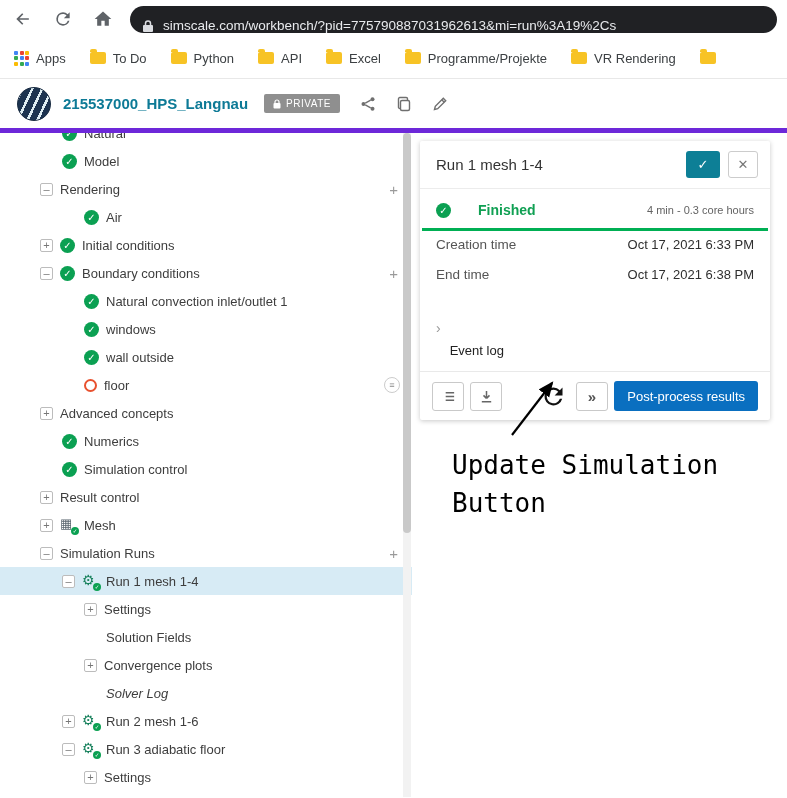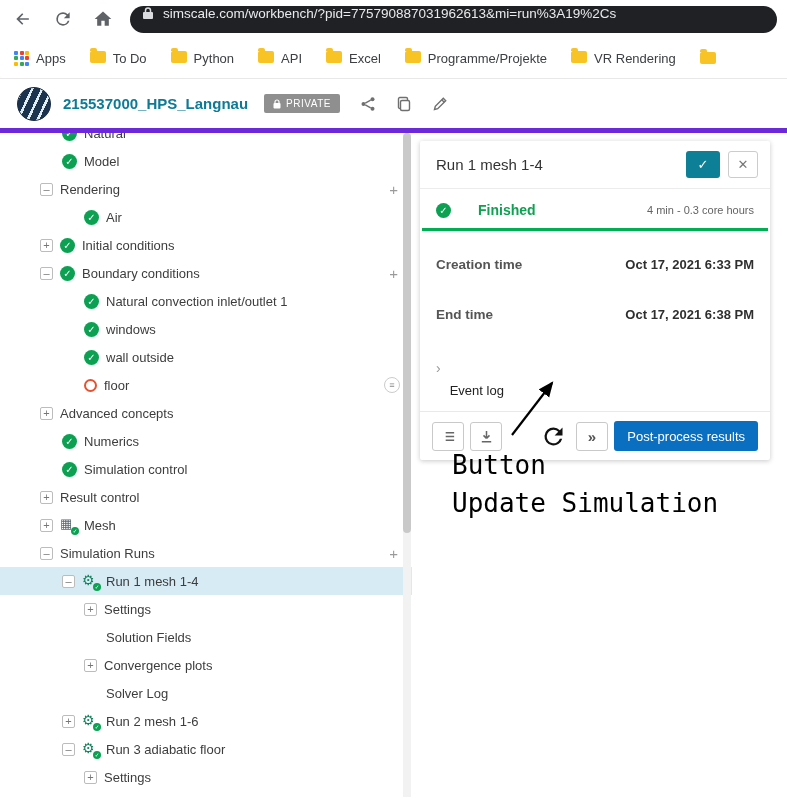--- a/index.html
+++ b/index.html
@@ -6,28 +6,28 @@
   html,body { margin:0; padding:0; }
   body { width:787px; height:798px; overflow:hidden; background:#fff;
          font-family:"Liberation Sans", sans-serif; position:relative; }
 
   
   .browser-top { height:38px; display:flex; align-items:center; padding:0 10px; background:#fff; }
   .nav-btn { width:26px; height:26px; display:flex; align-items:center; justify-content:center;
              margin-right:14px; color:#5f6368; flex:none; cursor:pointer; }
   .nav-btn svg { width:20px; height:20px; fill:#5f6368; }
   .addr-bar { flex:1; height:27px; background:#202124; border-radius:14px; display:flex;
-              align-items:flex-start; padding:0 12px; overflow:hidden; white-space:nowrap; }
+              align-items:flex-end; padding:0 12px; overflow:hidden; white-space:nowrap; }
   .addr-bar svg { width:12px; height:14px; flex:none; margin-right:9px; }
   .url-text { color:#e8eaed; font-size:13.5px; overflow:hidden; white-space:nowrap; }
 
   
   .bookmarks-bar { height:41px; display:flex; align-items:center; padding:0 14px;
                    border-bottom:1px solid #e8e8e8; }
-  .bm-item { display:flex; align-items:flex-start; margin-right:24px; cursor:pointer; flex:none; }
+  .bm-item { display:flex; align-items:center; margin-right:24px; cursor:pointer; flex:none; }
   .bm-label { font-size:13px; color:#3c4043; margin-left:7px; }
   .folder-ic { width:16px; height:12px; background:#f7c325; border-radius:2px; position:relative; flex:none; }
   .folder-ic::before { content:""; position:absolute; top:-3px; left:0; width:7px; height:3px;
                        background:#f7c325; border-radius:2px 2px 0 0; }
   .apps-grid { width:15px; height:15px; display:grid; grid-template-columns:repeat(3,1fr); gap:1.5px; flex:none; }
   .apps-grid i { display:block; border-radius:1px; }
 
   
   .site-header { height:54px; display:flex; align-items:center; padding:0 17px;
                  border-bottom:5px solid #6d28d9; }
@@ -75,21 +75,21 @@
   .card-header { display:flex; align-items:center; padding:10px 12px 10px 16px; border-bottom:1px solid #ececec; }
   .card-title { flex:1; font-size:15px; color:#333; }
   .confirm-btn { width:34px; height:27px; background:#0d7f96; border:none; border-radius:3px; color:#fff;
                  font-size:13px; display:flex; align-items:center; justify-content:center; margin-right:8px; cursor:pointer; }
   .close-btn { width:30px; height:27px; background:#fff; border:1px solid #ccc; border-radius:3px; color:#777;
                font-size:13px; display:flex; align-items:center; justify-content:center; cursor:pointer; }
   .status-row { display:flex; align-items:center; padding:13px 16px 10px; }
   .status-label { color:#10a053; font-size:14px; font-weight:bold; margin-left:20px;text-align:right; }
   .status-meta { margin-left:auto; font-size:11px; color:#636363; }
   .progress-bar { height:3px; background:#00af54; margin:0 2px; }
-  .detail-row { display:flex; align-items:flex-start; padding:26px 16px 9px;font-weight:bold; }
+  .detail-row { display:flex; align-items:flex-start; padding:6px 16px 9px; }
   .detail-label { font-size:13.5px; color:#555; }
   .detail-value { margin-left:auto; font-size:13px; color:#2f2f2f; }
   .eventlog-row { display:flex; align-items:center; padding:6px 16px 13px; cursor:pointer; }
   .chev { color:#999; font-size:14px; margin-right:9px; }
   .eventlog-label { font-size:13px; color:#222;margin-top:46px; }
   .card-toolbar { display:flex; align-items:center; padding:9px 12px; border-top:1px solid #e9e9e9; }
   .tb-btn { width:32px; height:29px; border:1px solid #c9c9c9; border-radius:3px; background:#fff;
             display:flex; align-items:center; justify-content:center; color:#666; margin-right:6px; cursor:pointer; }
   .tb-btn svg { width:15px; height:15px; stroke:#666; fill:none; stroke-width:1.6; }
   .refresh-btn { margin-left:30px; margin-right:8px; width:30px; height:30px; display:flex;
@@ -298,21 +298,21 @@
           <span class="expander">+</span>
           <span class="row-label">Settings</span>
         </div>
         <div class="tree-row" style="padding-left: 106px;">
           <span class="row-label">Solution Fields</span>
         </div>
         <div class="tree-row" style="padding-left: 84px;">
           <span class="expander">+</span>
           <span class="row-label">Convergence plots</span>
         </div>
-        <div class="tree-row" style="padding-left: 106px;">
+        <div class="tree-row" style="padding-left: 106px; font-style: italic;">
           <span class="row-label">Solver Log</span>
         </div>
         <div class="tree-row" style="padding-left: 62px;">
           <span class="expander">+</span>
           <span class="ic ic-wrap">
             <span class="glyph">⚙</span>
             <span class="mini-check">✓</span>
           </span>
           <span class="row-label">Run 2 mesh 1-6</span>
         </div>
@@ -390,17 +390,17 @@
 
   <svg class="anno-arrow" width="60" height="64">
     <defs>
       <marker id="ah" markerWidth="8" markerHeight="8" refX="6" refY="3" orient="auto">
         <path d="M0,0 L7,3 L0,6 z" fill="#000"></path>
       </marker>
     </defs>
     <line x1="12" y1="58" x2="52" y2="6" stroke="#000" stroke-width="2.2" marker-end="url(#ah)"></line>
   </svg>
   <div class="anno-text">
+    <div>Update Simulation</div>
     <div>Button</div>
-    <div>Update Simulation</div>
   </div>
 
 </div>
 
 </body></html>

